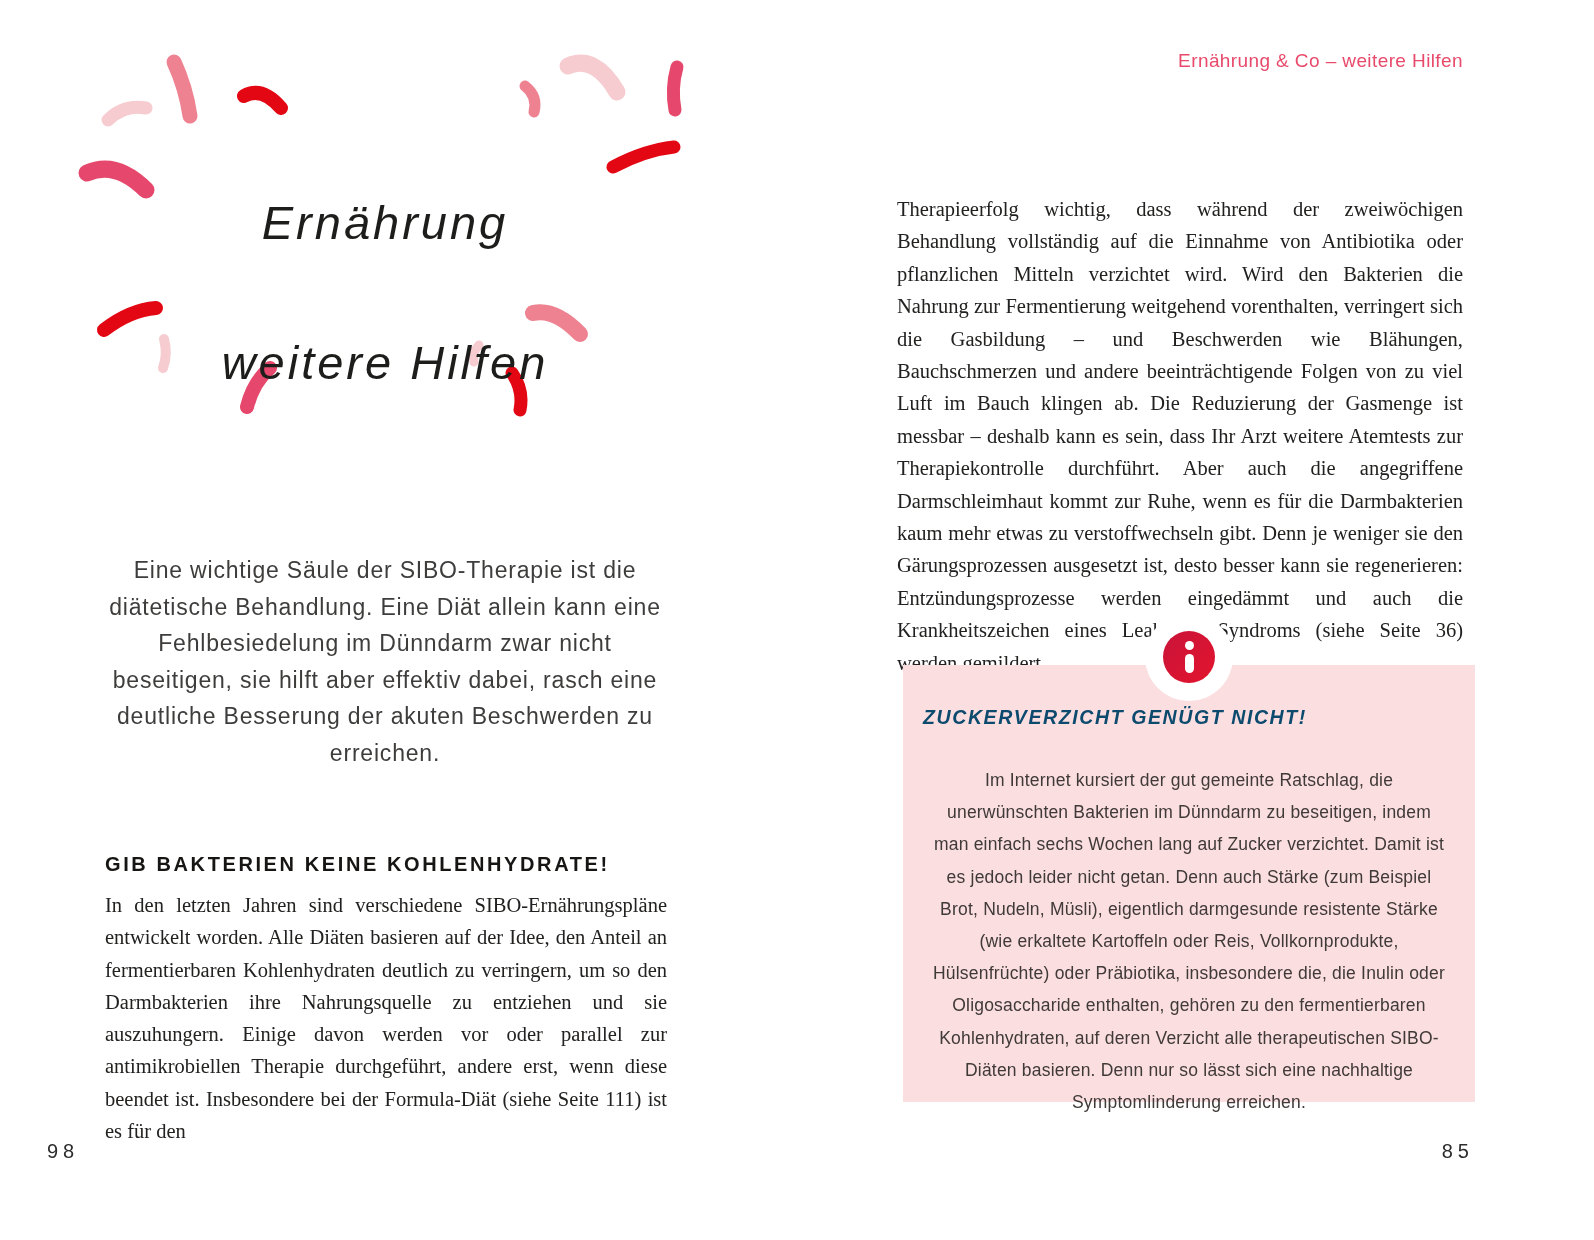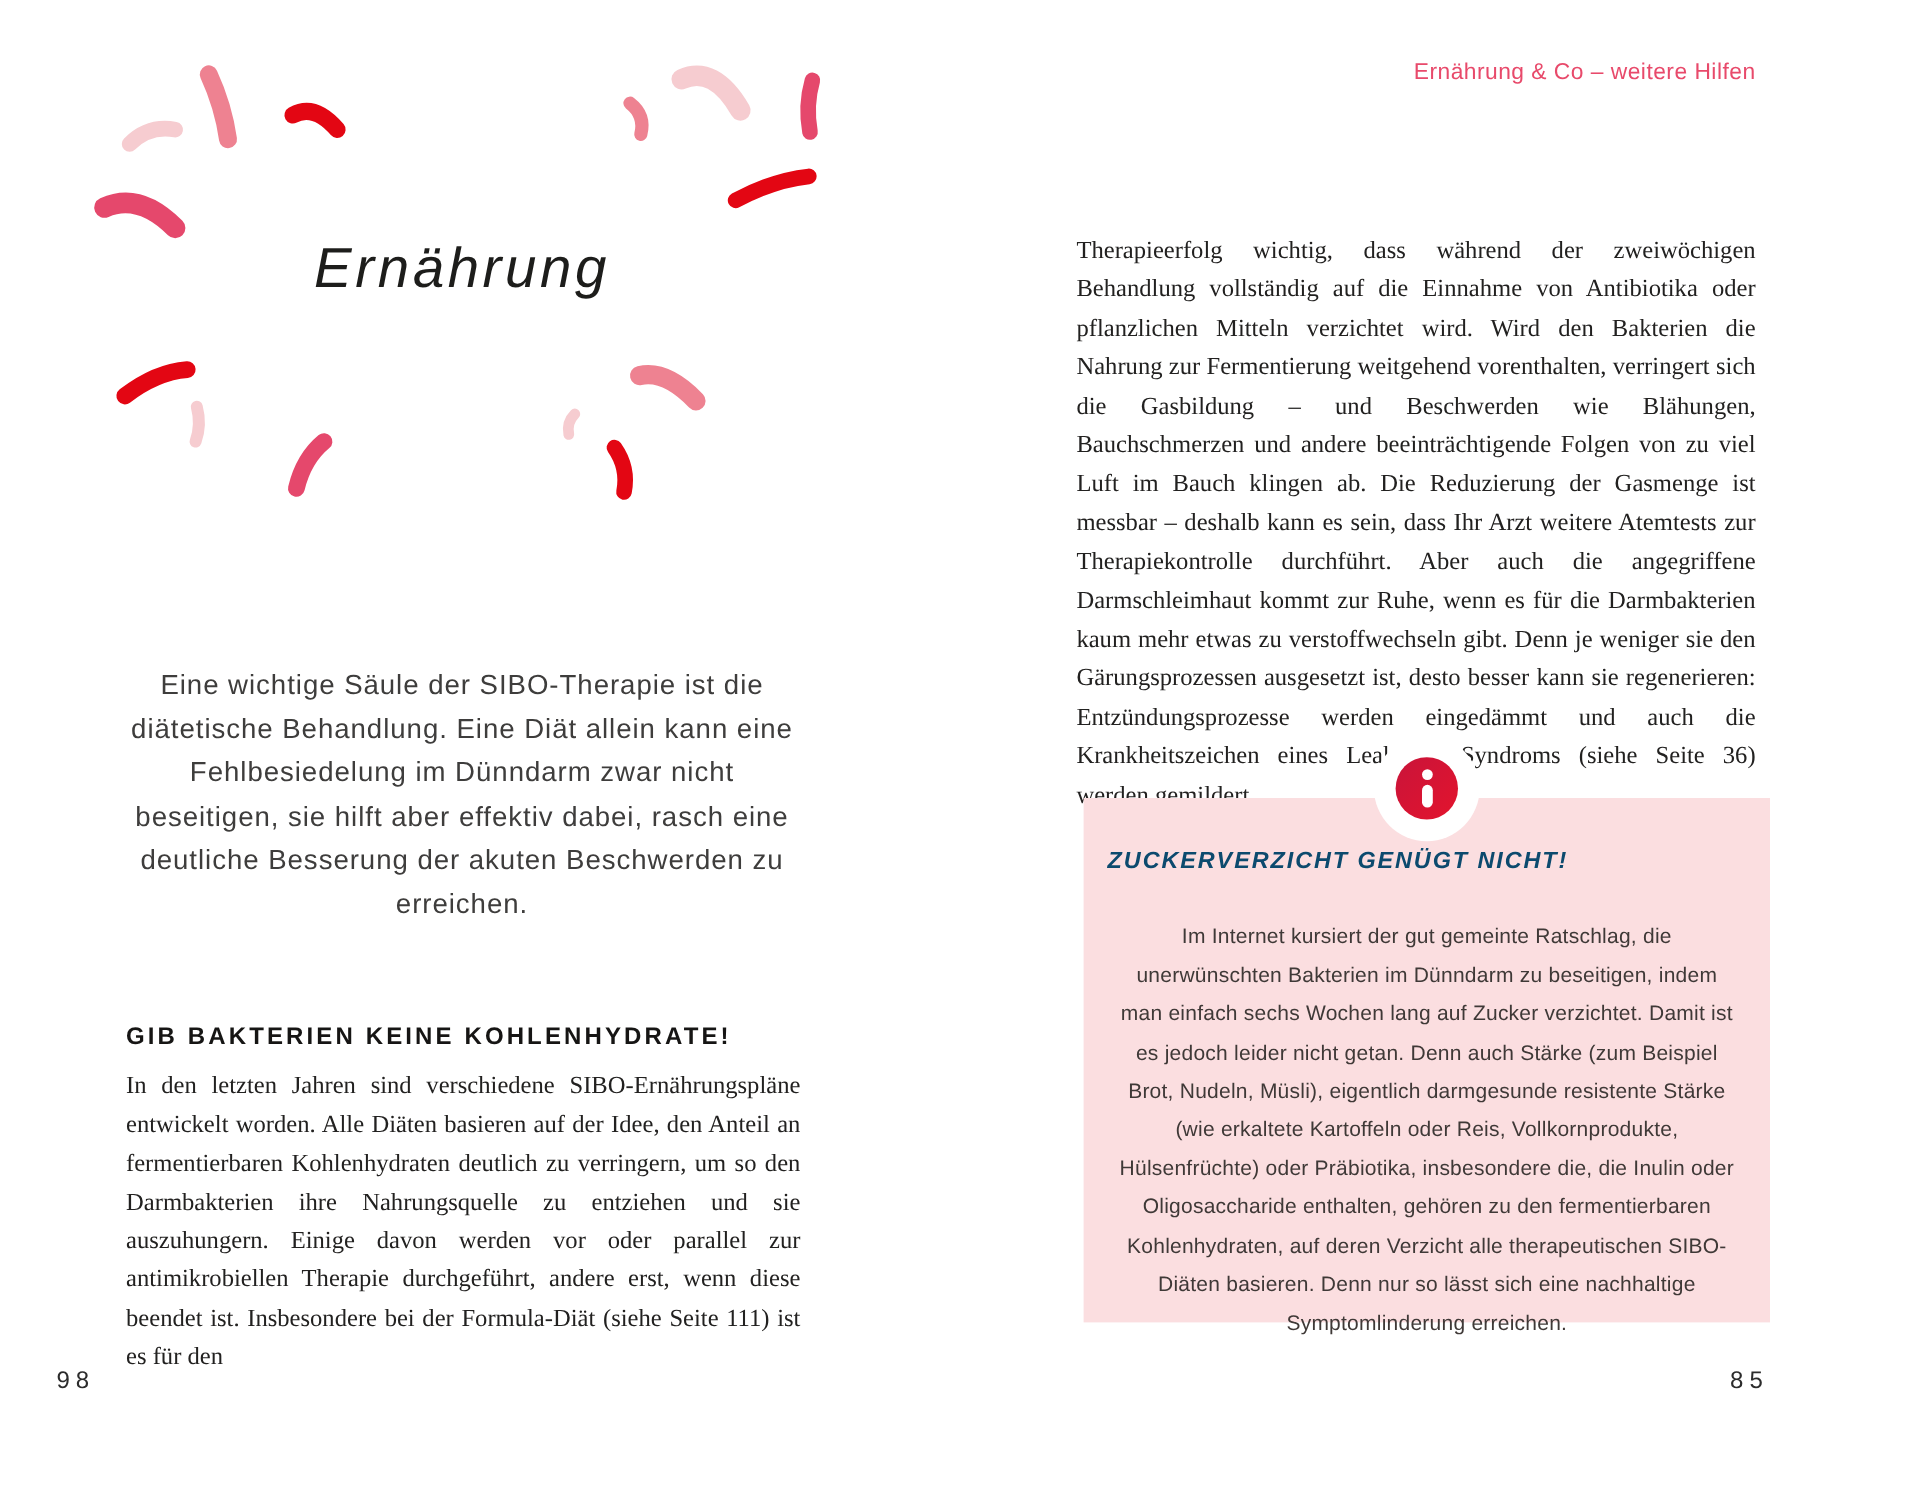--- a/index.html
+++ b/index.html
@@ -97,20 +97,21 @@
   <path d="M 104 299 Q 108 314 103 328" stroke="var(--blush)" stroke-width="10"></path>
   <path d="M 187 367 Q 193 342 210 328" stroke="var(--rose)" stroke-width="14"></path>
   <path d="M 419 305 Q 412 312 414 322" stroke="var(--blush)" stroke-width="9"></path>
   <path d="M 452 333 Q 464 350 460 370" stroke="var(--red)" stroke-width="13"></path>
   <path d="M 473 273 Q 495 268 520 294" stroke="var(--pink)" stroke-width="16"></path>
 </svg>
 
 <h1 class="chapter-title">
   <span>Ernährung</span><br>
   <br>
+  <span>weitere Hilfen</span>
 </h1>
 
 <p class="intro">Eine wichtige Säule der SIBO-Therapie ist die diätetische Behandlung. Eine Diät allein kann eine Fehlbesiedelung im Dünndarm zwar nicht beseitigen, sie hilft aber effektiv dabei, rasch eine deutliche Besserung der akuten Beschwerden zu erreichen.</p>
 
 <h2 class="section-heading">GIB BAKTERIEN KEINE KOHLENHYDRATE!</h2>
 
 <p class="left-body">In den letzten Jahren sind verschiedene SIBO-Ernährungspläne entwickelt worden. Alle Diäten basieren auf der Idee, den Anteil an fermentierbaren Kohlenhydraten deutlich zu verringern, um so den Darmbakterien ihre Nahrungsquelle zu entziehen und sie auszuhungern. Einige davon werden vor oder parallel zur antimikrobiellen Therapie durchgeführt, andere erst, wenn diese beendet ist. Insbesondere bei der Formula-Diät (siehe Seite 111) ist es für den</p>
 
 <div class="page-num left">98</div>
 

